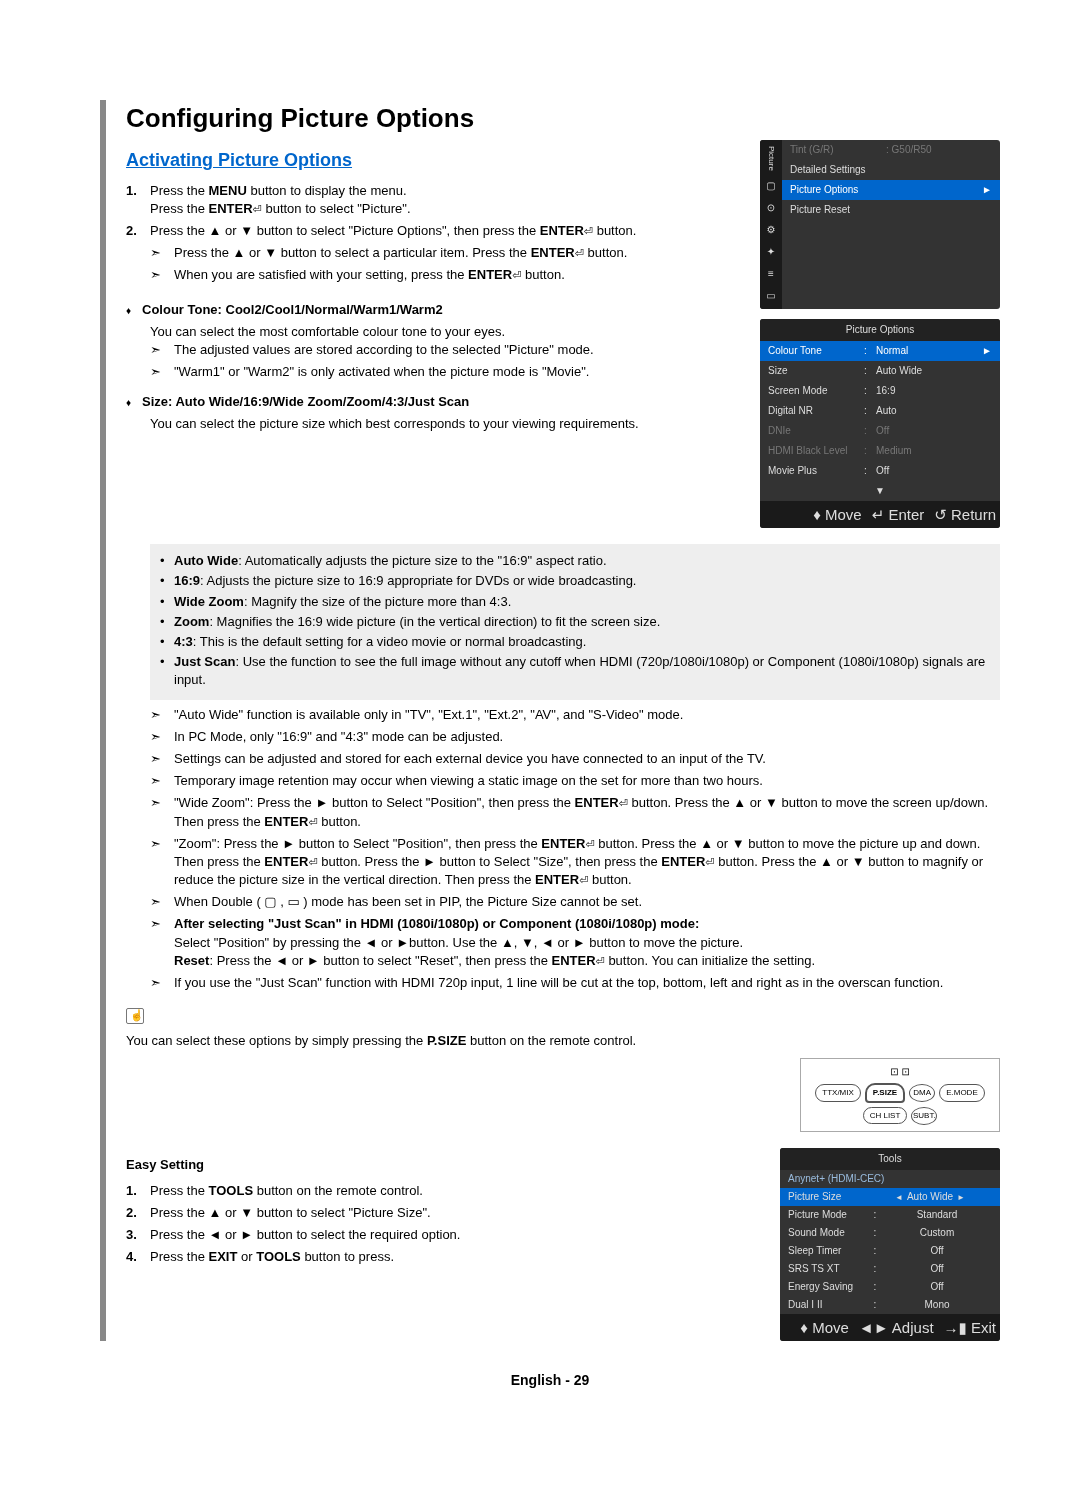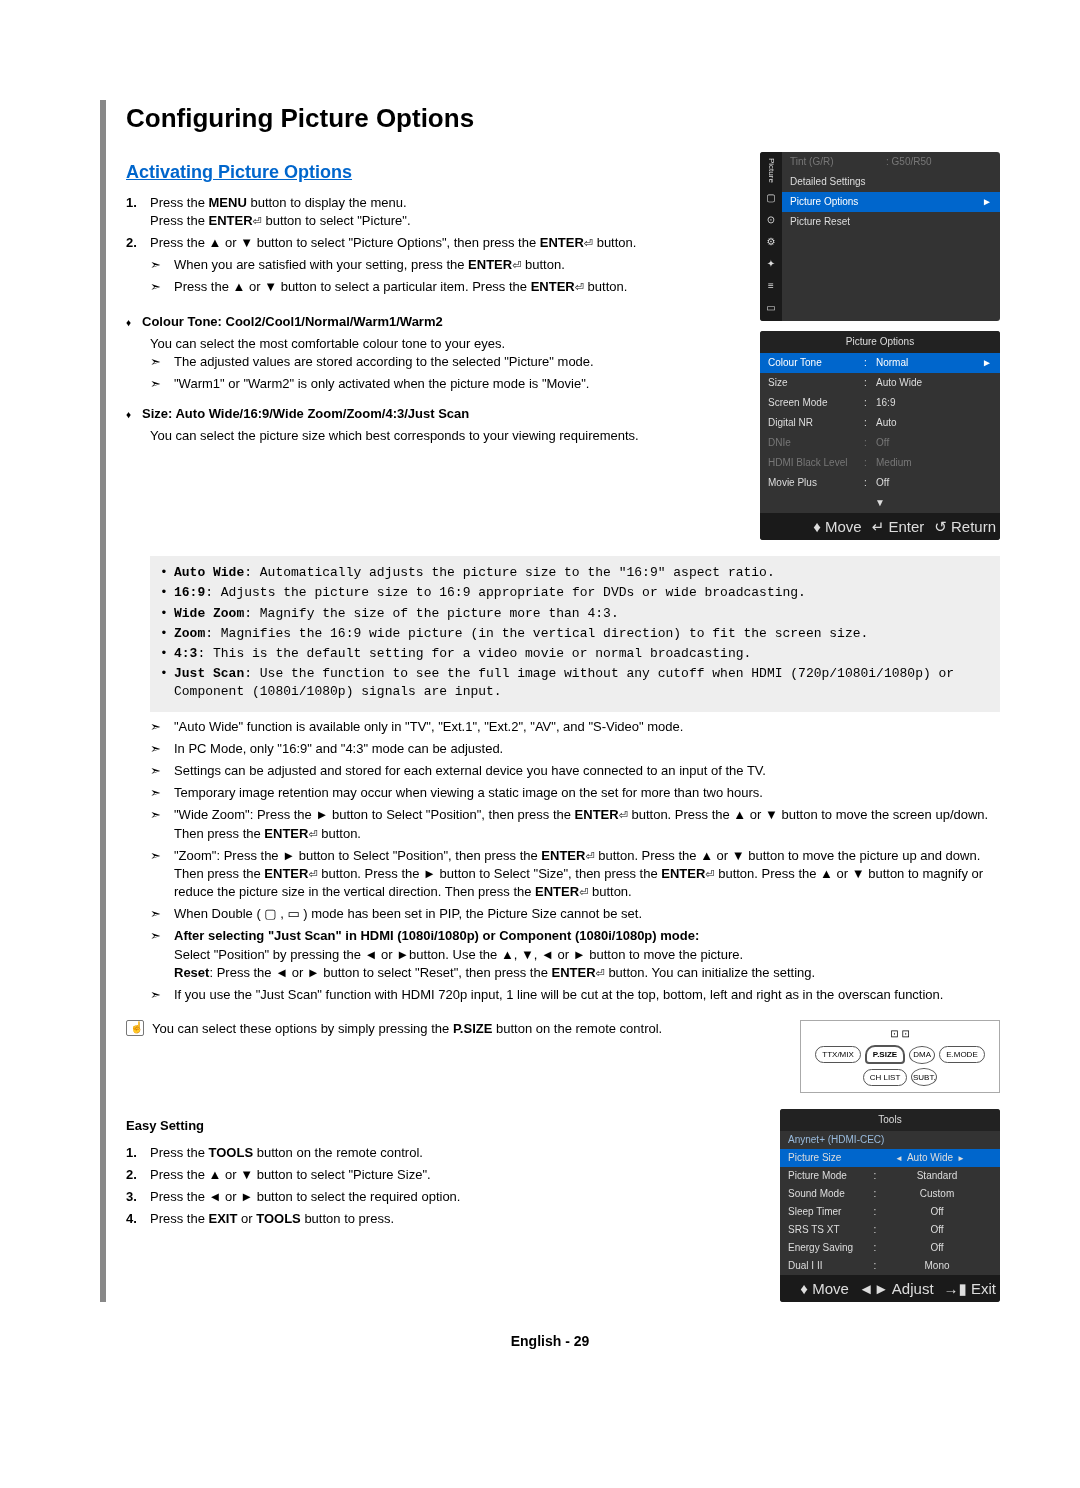--- a/index.html
+++ b/index.html
@@ -1,50 +1,50 @@
 <!DOCTYPE html>
 <html><head>
 <meta charset="utf-8">
 <style>
 * { box-sizing: border-box; margin: 0; padding: 0; }
 body { font-family: Arial, Helvetica, sans-serif; font-size: 13px; color: #000; background: #fff; width: 1080px; padding: 100px 80px 40px 100px; line-height: 1.4; }
 .page-accent { border-left: 6px solid #888; padding-left: 20px; }
-h1 { font-size: 26px; font-weight: bold; margin-bottom: 16px; }
+h1 { font-size: 26px; font-weight: bold; margin-bottom: 4px; }
 .section-title { color: #0066cc; font-weight: bold; text-decoration: underline; margin: 8px 0; font-size: 18px; }
 .row { display: flex; gap: 20px; }
 .left-col { flex: 1; }
 .right-col { width: 240px; flex-shrink: 0; }
 ol { list-style: none; padding-left: 0; }
 ol > li { margin-bottom: 4px; padding-left: 24px; position: relative; }
 ol > li::before { content: attr(data-num); position: absolute; left: 0; font-weight: bold; }
 .indent { padding-left: 24px; }
 .arrow-item { padding-left: 24px; position: relative; margin-bottom: 4px; }
 .arrow-item::before { content: "➣"; position: absolute; left: 0; }
 .diamond-item { padding-left: 16px; position: relative; margin-bottom: 4px; }
 .diamond-item::before { content: "♦"; position: absolute; left: 0; font-size: 10px; top: 3px; }
-.bullet-item { padding-left: 14px; position: relative; margin-bottom: 2px; font-family: Liberation Mono, monospace; }
+.bullet-item { padding-left: 14px; position: relative; margin-bottom: 2px; }
 .bullet-item::before { content: "•"; position: absolute; left: 0; }
 .grey-box { background: #eee; padding: 8px 10px; margin: 6px 0; }
 .osd { background: #333; color: #ddd; font-size: 10px; border-radius: 3px; margin-bottom: 10px; overflow: hidden; }
 .osd-row { display: flex; align-items: flex-end; padding: 3px 8px; gap: 6px; }
 .osd-row.sel { background: #0066cc; color: #fff; }
 .osd-row .arrow { margin-left: auto; }
 .osd-sidebar { display: flex; }
 .osd-icons { background: #1a1a1a; width: 22px; display: flex; flex-direction: column; align-items: center; gap: 8px; padding: 6px 0; font-size: 10px; }
 .osd-main { flex: 1; }
 .osd-title { text-align: center; padding: 4px; background: #222; font-size: 10px; }
 .osd-footer { background: #1a1a1a; font-size: 15px; padding: 3px 4px; display: flex; justify-content: flex-end; gap: 10px; }
 .osd-cell-l { width: 90px; flex-shrink: 0; }
 .osd-cell-m { width: 6px; }
 .remote-box { border: 1px solid #aaa; padding: 6px 4px; display: flex; flex-wrap: wrap; gap: 4px; align-items: center; justify-content: center; width: 200px; margin-left: auto; }
 .remote-btn { border: 1px solid #555; border-radius: 10px; font-size: 8px; padding: 2px 6px; text-align: center; }
 .remote-btn.top { border-radius: 10px 10px 4px 4px; }
 .remote-btn.hl { font-weight: bold; border-width: 2px; }
 .remote-arc { border: 1px solid #555; border-radius: 50%; width: 26px; height: 18px; font-size: 8px; display: flex; align-items: center; justify-content: center; }
-.hand-icon-row { display: flex; gap: 8px; margin: 16px 0; }
+.hand-icon-row { display: flex; gap: 8px; margin: 16px 0; flex-direction: column; }
 .hand-icon { flex-shrink: 0; border: 1px solid #777; width: 18px; height: 16px; border-radius: 2px; position: relative; }
 .hand-icon::after { content: "☝"; font-size: 11px; position: absolute; left: 3px; top: -1px; }
 .tools-osd { background: #333; color: #ddd; font-size: 10px; border-radius: 3px; width: 220px; margin-left: auto; overflow: hidden; }
 .tools-osd .t-row { display: flex; padding: 2px 8px; align-items: center; }
 .tools-osd .t-row.sel { background: #0066cc; }
 .tools-osd .t-lbl { width: 80px; }
 .tools-osd .t-sep { width: 14px; text-align: center; }
 .tools-osd .t-val { flex: 1; text-align: center; }
 .tools-osd .t-val .tri { font-size: 8px; margin: 0 4px; }
 .footer-lang { text-align: center; font-size: 14px; font-weight: bold; margin-top: 30px; }
@@ -63,22 +63,22 @@
       <ol>
         <li data-num="1.">
           <span>Press the </span><b>MENU</b><span> button to display the menu.</span><br>
           <span>Press the </span><b>ENTER</b><span class="enter-ic">⏎</span><span> button to select "Picture".</span>
         </li>
         <li data-num="2.">
           <span>Press the ▲ or ▼ button to select "Picture Options", then press the </span><b>ENTER</b><span class="enter-ic">⏎</span><span> button.</span>
         </li>
       </ol>
       <div class="indent">
+        <div class="arrow-item"><span>Press the ▲ or ▼ button to select a particular item. Press the </span><b>ENTER</b><span class="enter-ic">⏎</span><span> button.</span></div>
         <div class="arrow-item"><span>When you are satisfied with your setting, press the </span><b>ENTER</b><span class="enter-ic">⏎</span><span> button.</span></div>
-        <div class="arrow-item"><span>Press the ▲ or ▼ button to select a particular item. Press the </span><b>ENTER</b><span class="enter-ic">⏎</span><span> button.</span></div>
       </div>
 
       <div style="height:12px"></div>
 
       <div class="diamond-item"><b>Colour Tone: Cool2/Cool1/Normal/Warm1/Warm2</b></div>
       <div class="indent">You can select the most comfortable colour tone to your eyes.</div>
       <div class="indent">
         <div class="arrow-item">The adjusted values are stored according to the selected "Picture" mode.</div>
         <div class="arrow-item">"Warm1" or "Warm2" is only activated when the picture mode is "Movie".</div>
       </div>

